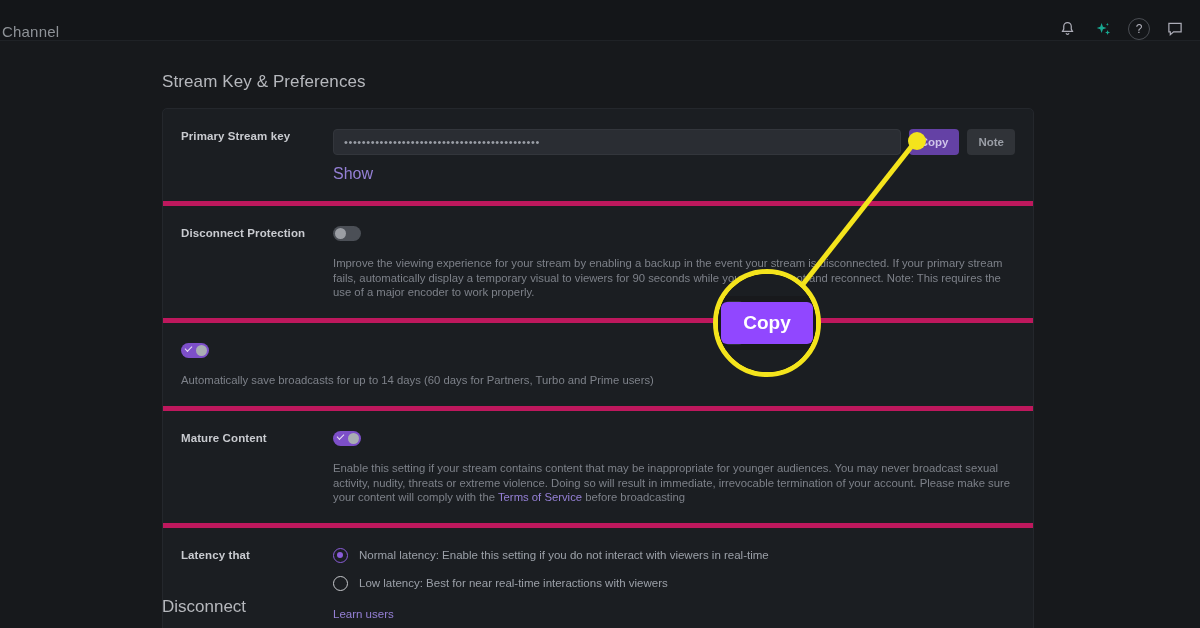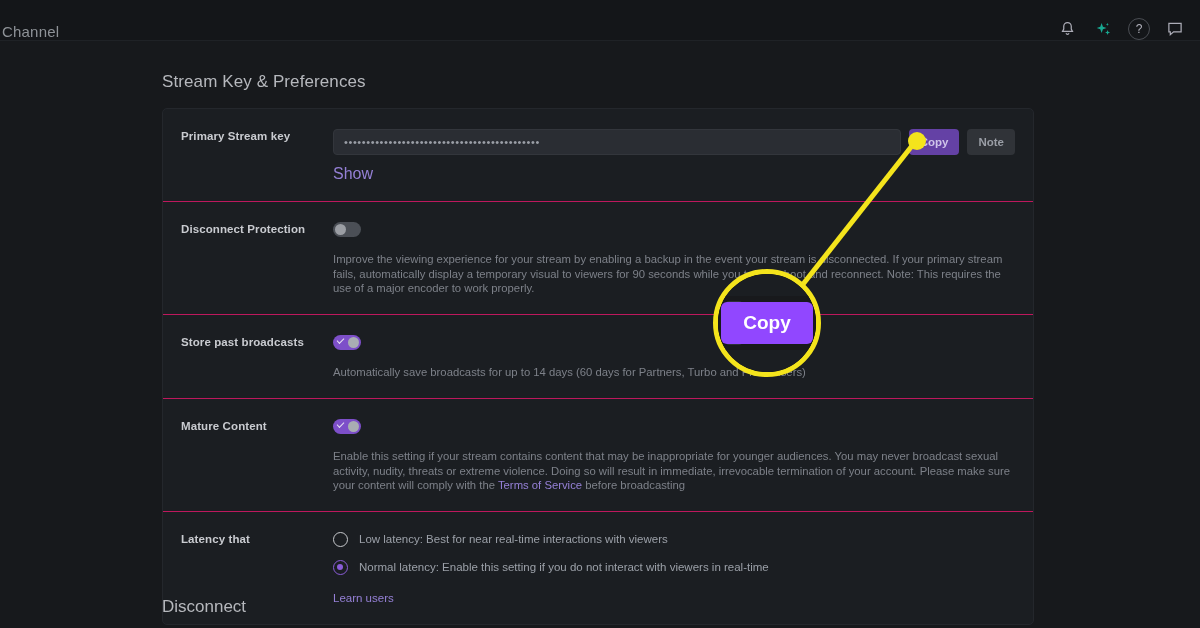--- a/index.html
+++ b/index.html
@@ -74,21 +74,21 @@
     top: 67px;
     width: 872px;
     background: #1b1e22;
     border: 1px solid #24272c;
     border-radius: 5px;
     overflow: hidden;
   }
   .row {
     display: flex;
     padding: 20px 18px 18px 18px;
-    border-bottom: 1px solid #be185d;
+    border-bottom: 5px solid #be185d;
   }
   .row:last-child { border-bottom: none; }
   .row-label {
     width: 152px;
     flex: 0 0 152px;
     font-size: 11.5px;
     font-weight: bold;
     color: #c9cbd0;
     padding-top: 1px;
     letter-spacing: .1px;
@@ -336,21 +336,20 @@
       <div class="row-label">Disconnect Protection</div>
       <div class="row-body">
         <div class="toggle">
           <span class="knob"></span>
         </div>
         <div class="desc">Improve the viewing experience for your stream by enabling a backup in the event your stream is disconnected. If your primary stream fails, automatically display a temporary visual to viewers for 90 seconds while you troubleshoot and reconnect. Note: This requires the use of a major encoder to work properly.</div>
       </div>
     </div>
 
     <div class="row">
-      <div class="row-label">Store past broadcasts</div>
       <div class="row-body">
         <div class="toggle on">
           <span class="check"></span>
           <span class="knob"></span>
         </div>
         <div class="desc">Automatically save broadcasts for up to 14 days (60 days for Partners, Turbo and Prime users)</div>
       </div>
     </div>
 
     <div class="row">
@@ -361,26 +360,26 @@
           <span class="knob"></span>
         </div>
         <div class="desc"><span>Enable this setting if your stream contains content that may be inappropriate for younger audiences. You may never broadcast sexual activity, nudity, threats or extreme violence. Doing so will result in immediate, irrevocable termination of your account. Please make sure your content will comply with the </span><a class="link">Terms of Service</a><span> before broadcasting</span></div>
       </div>
     </div>
 
     <div class="row">
       <div class="row-label">Latency that</div>
       <div class="row-body">
         <div class="radio-row">
+          <span class="radio checked"></span>
+          <span class="radio-text">Normal latency: Enable this setting if you do not interact with viewers in real-time</span>
+        </div>
+        <div class="radio-row">
           <span class="radio"></span>
           <span class="radio-text">Low latency: Best for near real-time interactions with viewers</span>
-        </div>
-        <div class="radio-row">
-          <span class="radio checked"></span>
-          <span class="radio-text">Normal latency: Enable this setting if you do not interact with viewers in real-time</span>
         </div>
         <a class="learn-more">Learn users</a>
       </div>
     </div>
 
   </div>
 
   <div class="bottom-heading">Disconnect</div>
 </div>
 

